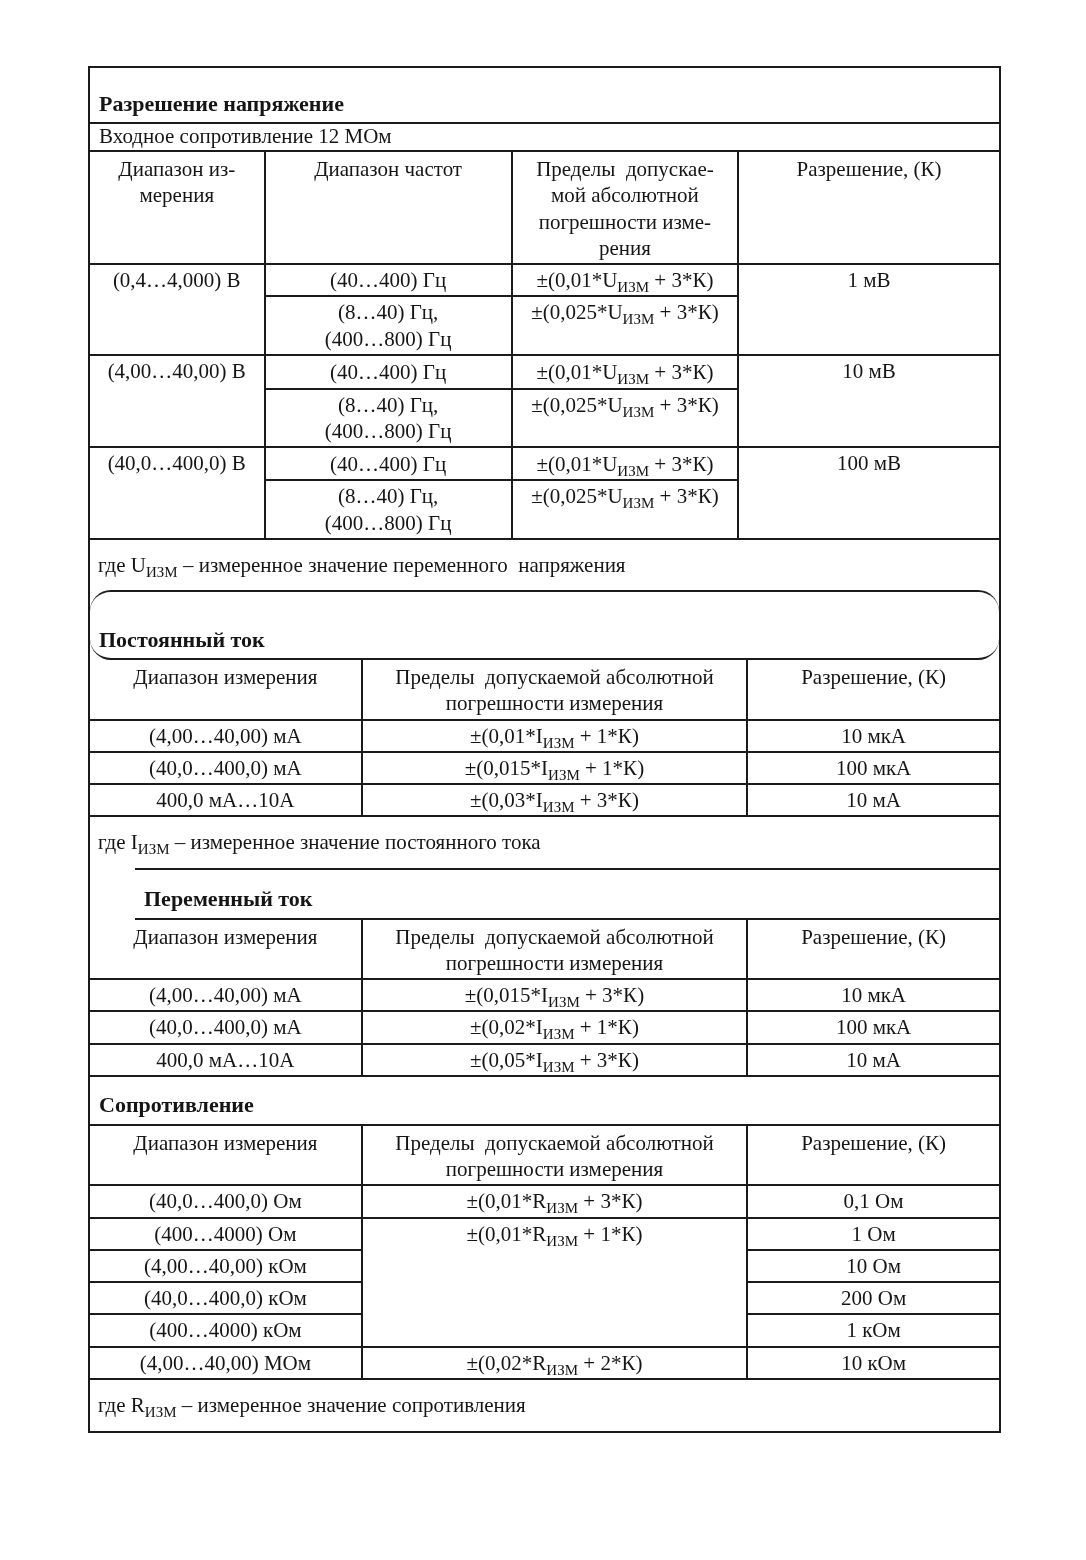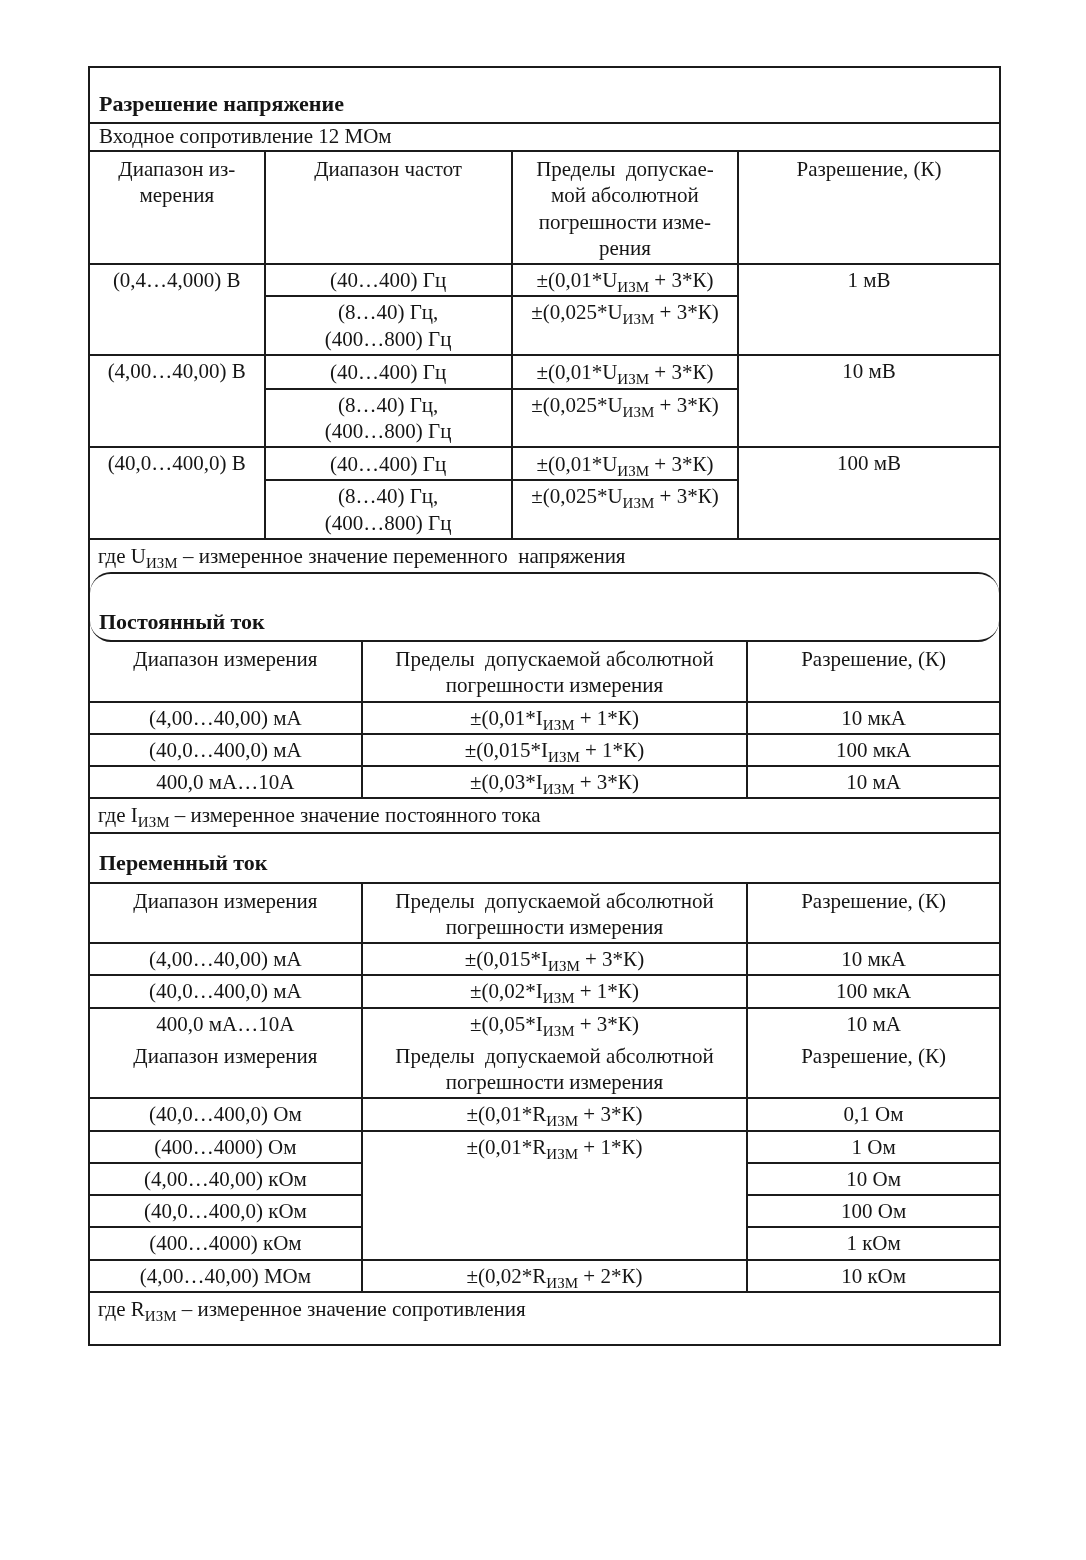--- a/index.html
+++ b/index.html
@@ -14,39 +14,39 @@
     border:2px solid #1b1b1b; background:#ffffff;
   }
   .section-title {
     display:flex; align-items:flex-end;
     font-weight:bold; font-size:22px; line-height:1.2;
     padding:0 0 5px 9px;
     border-top:2px solid #1b1b1b; border-bottom:2px solid #1b1b1b;
   }
   .section-title.first { border-top:none; height:56px; }
   .title-dc  { height:70px;border-radius:21px; }
-  .title-acc { height:52px; }
+  .title-acc { height:52px;margin-left:45px; }
   .title-res { height:51px; }
   .note-row {
     font-size:21px; line-height:1.2; padding:2px 0 2px 9px;
     border-bottom:2px solid #1b1b1b; height:28px;
     display:flex; align-items:center;
   }
   table { width:100%; border-collapse:collapse; table-layout:fixed; border:hidden; }
   th, td {
     border:2px solid #1b1b1b;
     font-size:21px; font-weight:normal; line-height:1.25;
     text-align:center; vertical-align:middle;
     white-space:pre-wrap; padding:2px 4px;
     overflow:hidden;
   }
   th { vertical-align:top; padding-top:4px; }
   td.top { vertical-align:top; }
   td.foot {
-    text-align:left; vertical-align:top; padding:3px 8px;
+    text-align:left; vertical-align:top; padding:12px 8px;
   }
   sub { font-size:15px; line-height:0; }
   
   tr.h110 { height:110px;margin-top:32px; } tr.h54 { height:54px; } tr.h52 { height:52px; }
   tr.h32 { height:24px; }  tr.h33 { height:33px; } tr.h34 { height:34px; }
   tr.h55 { height:55px; }  tr.h53 { height:53px; }
   tr.h30 { height:30px;margin-top:8px; }  tr.h29 { height:29px; } tr.h28 { height:28px; }
   tr.h27 { height:27px; }  tr.h31 { height:31px;margin-left:44px; } tr.hfootbig { height:52px;margin-top:24px; }
 </style>
 </head>
@@ -182,20 +182,23 @@
         <td>100 мкА</td>
       </tr>
       <tr class="h28">
         <td>400,0 мА…10А</td>
         <td>±(0,05*I<sub>ИЗМ</sub> + 3*К)</td>
         <td>10 мА</td>
       </tr>
     </tbody>
   </table>
 
+  <div class="section-title title-res">
+    <span>Сопротивление</span>
+  </div>
   <table>
     <colgroup>
         <col style="width:29.9%">
         <col style="width:42.4%">
         <col style="width:27.7%">
       </colgroup>
     <tbody>
       <tr class="h53">
         <th>Диапазон измерения</th>
         <th>Пределы  допускаемой абсолютной
@@ -211,21 +214,21 @@
         <td>(400…4000) Ом</td>
         <td rowspan="4" class="top">±(0,01*R<sub>ИЗМ</sub> + 1*К)</td>
         <td>1 Ом</td>
       </tr>
       <tr class="h27">
         <td>(4,00…40,00) кОм</td>
         <td>10 Ом</td>
       </tr>
       <tr class="h29">
         <td>(40,0…400,0) кОм</td>
-        <td>100 Ом</td>
+        <td>200 Ом</td>
       </tr>
       <tr class="h27">
         <td>(400…4000) кОм</td>
         <td>1 кОм</td>
       </tr>
       <tr class="h27">
         <td>(4,00…40,00) МОм</td>
         <td>±(0,02*R<sub>ИЗМ</sub> + 2*К)</td>
         <td>10 кОм</td>
       </tr>

